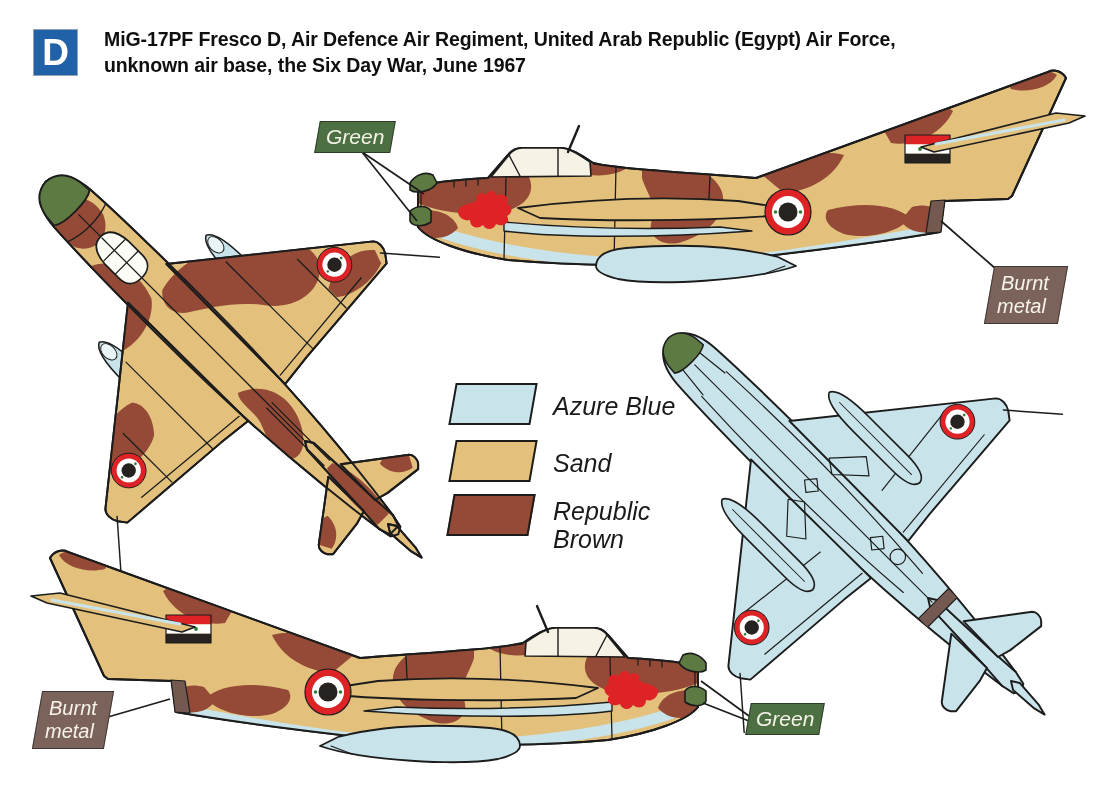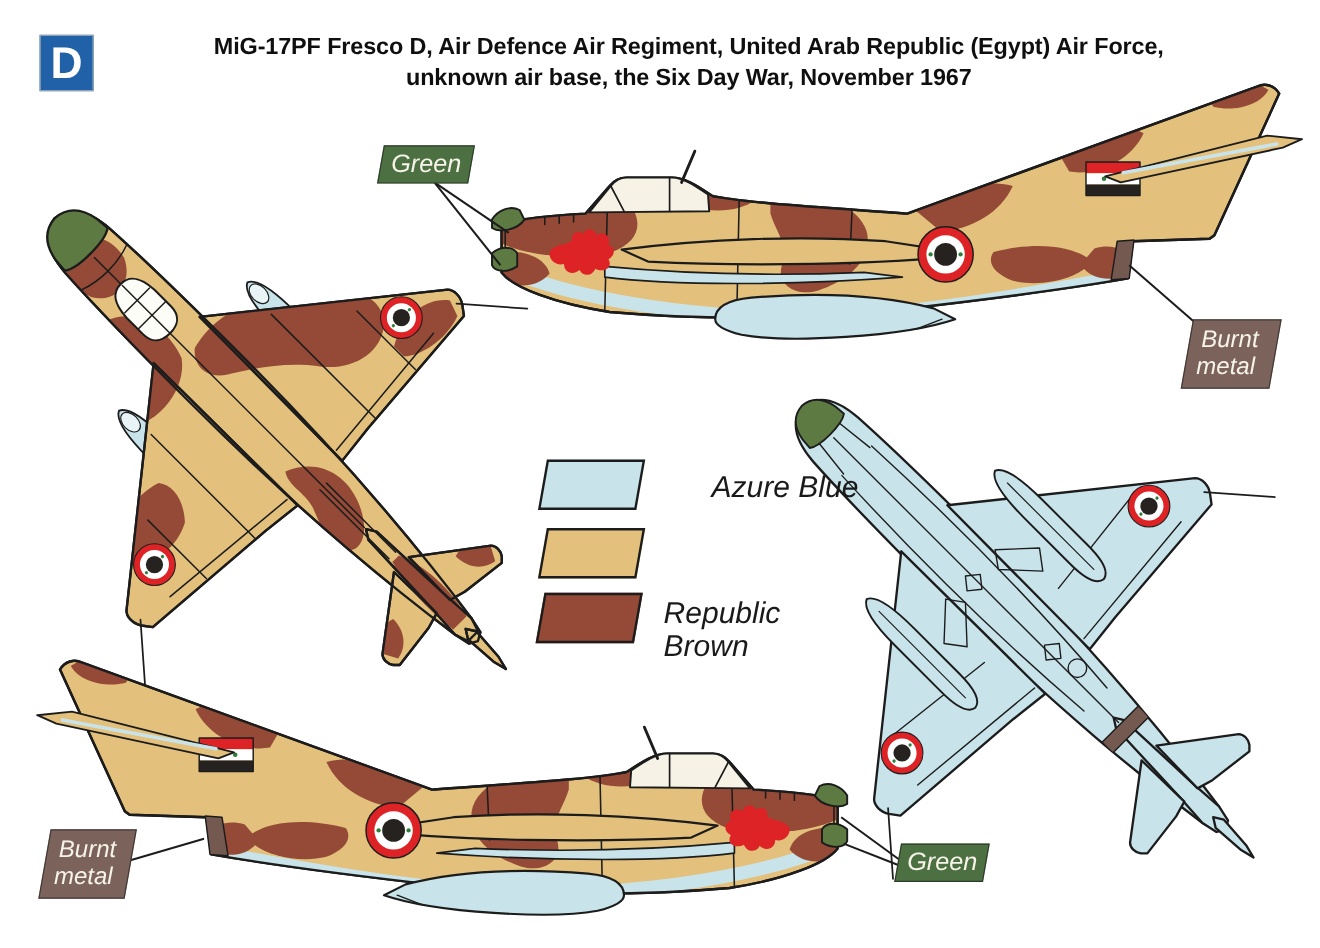--- a/index.html
+++ b/index.html
@@ -12,21 +12,20 @@
   .badge{
     position:absolute;left:33px;top:29px;width:45px;height:47px;
     display:flex;align-items:center;justify-content:center;
     color:#ffffff;font-weight:bold;font-size:37px;line-height:1;
     border:1px solid #93a3b5;box-sizing:border-box;
   }
   .title{
     position:absolute;left:104px;top:26px;width:940px;
     font-weight:bold;font-size:19.5px;line-height:26px;color:#0f0f0f;
     letter-spacing:-0.1px;
-    text-align:center;
   }
   .swatch{
     position:absolute;width:82px;height:42px;border:2px solid #1c1c1c;
     transform:skewX(-10deg);box-sizing:border-box;
   }
   .legend-label{
     position:absolute;left:553px;font-style:italic;font-size:25px;
     line-height:28px;color:#1a1a1a;width:150px;
   }
   .callout{
@@ -256,27 +255,28 @@
 </svg>
 
 <div class="overlay">
 
   <div class="badge" style="background-color: rgb(32, 97, 167);">
     <span>D</span>
   </div>
 
   <div class="title">
     <div>MiG-17PF Fresco D, Air Defence Air Regiment, United Arab Republic (Egypt) Air Force,</div>
-    <div>unknown air base, the Six Day War, November 1967</div>
+    <div>unknown air base, the Six Day War, June 1967</div>
   </div>
 
   <div class="swatch" style="left: 452px; top: 383px; background-color: rgb(200, 228, 234);"></div>
-  <div class="legend-label" style="top:392px;margin-left:40px;">Azure Blue</div>
+  <div class="legend-label" style="top:392px;">Azure Blue</div>
 
   <div class="swatch" style="left: 452px; top: 440px; background-color: rgb(227, 193, 124);"></div>
+  <div class="legend-label" style="top:449px;">Sand</div>
 
   <div class="swatch" style="left: 450px; top: 494px; background-color: rgb(148, 74, 54);"></div>
   <div class="legend-label" style="top:497px;width:130px;">Republic Brown</div>
 
   <div class="callout green" style="left: 317px; top: 121px; width: 76px; height: 32px; background-color: rgb(76, 112, 66);">
     <span class="unskew">Green</span>
   </div>
 
   <div class="callout burnt" style="left: 989px; top: 266px; width: 74px; height: 58px; background-color: rgb(123, 99, 92);">
     <span class="unskew">Burnt</span>

